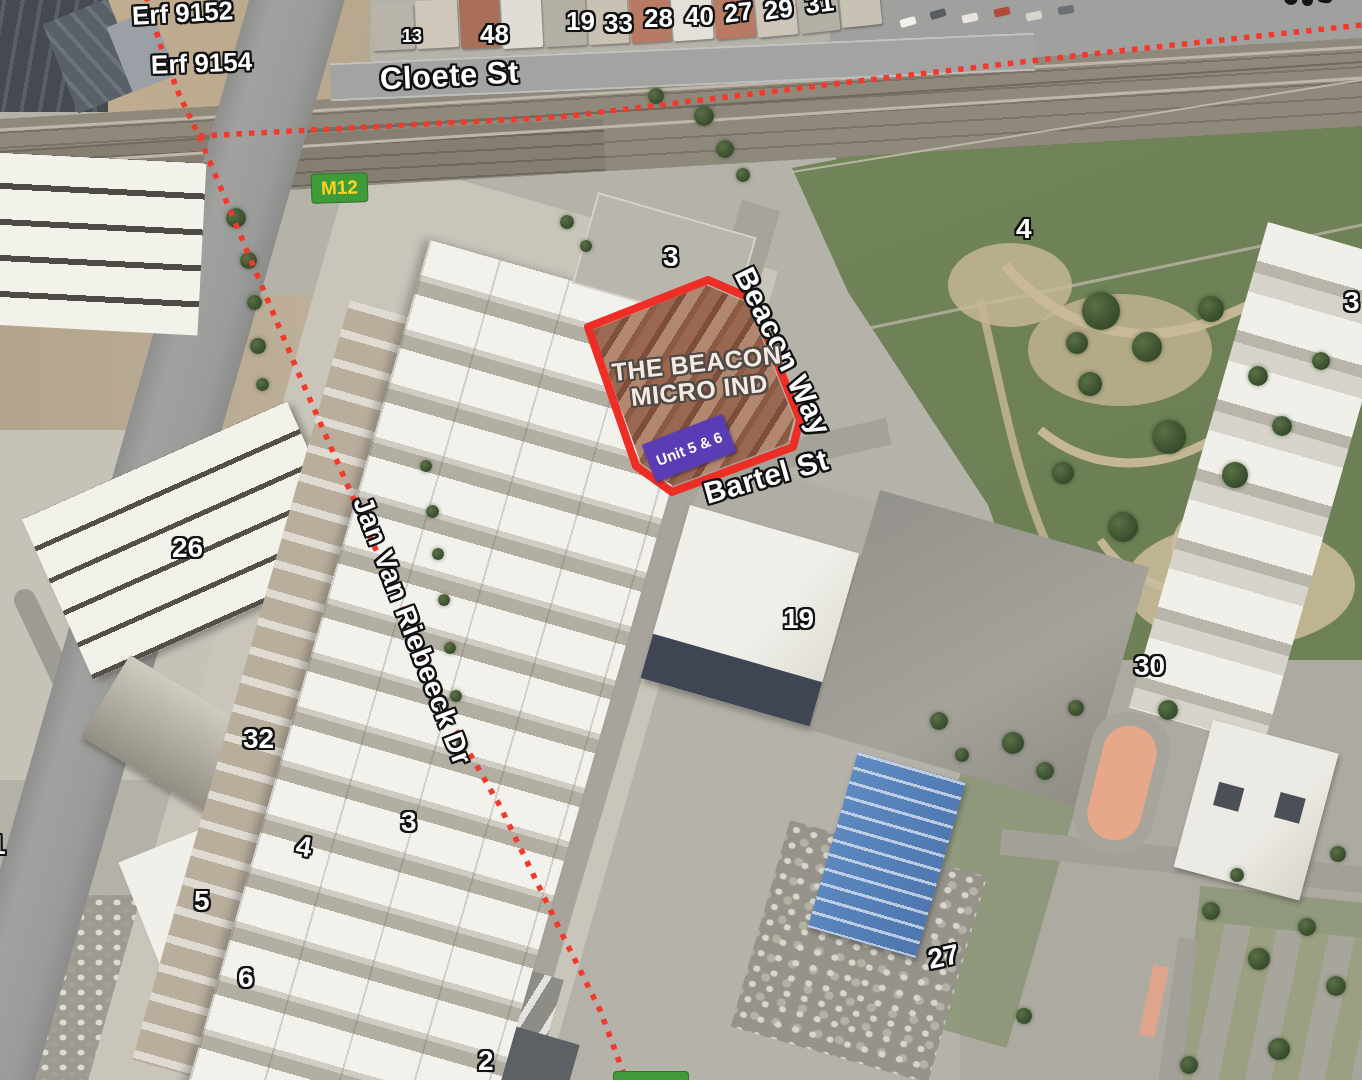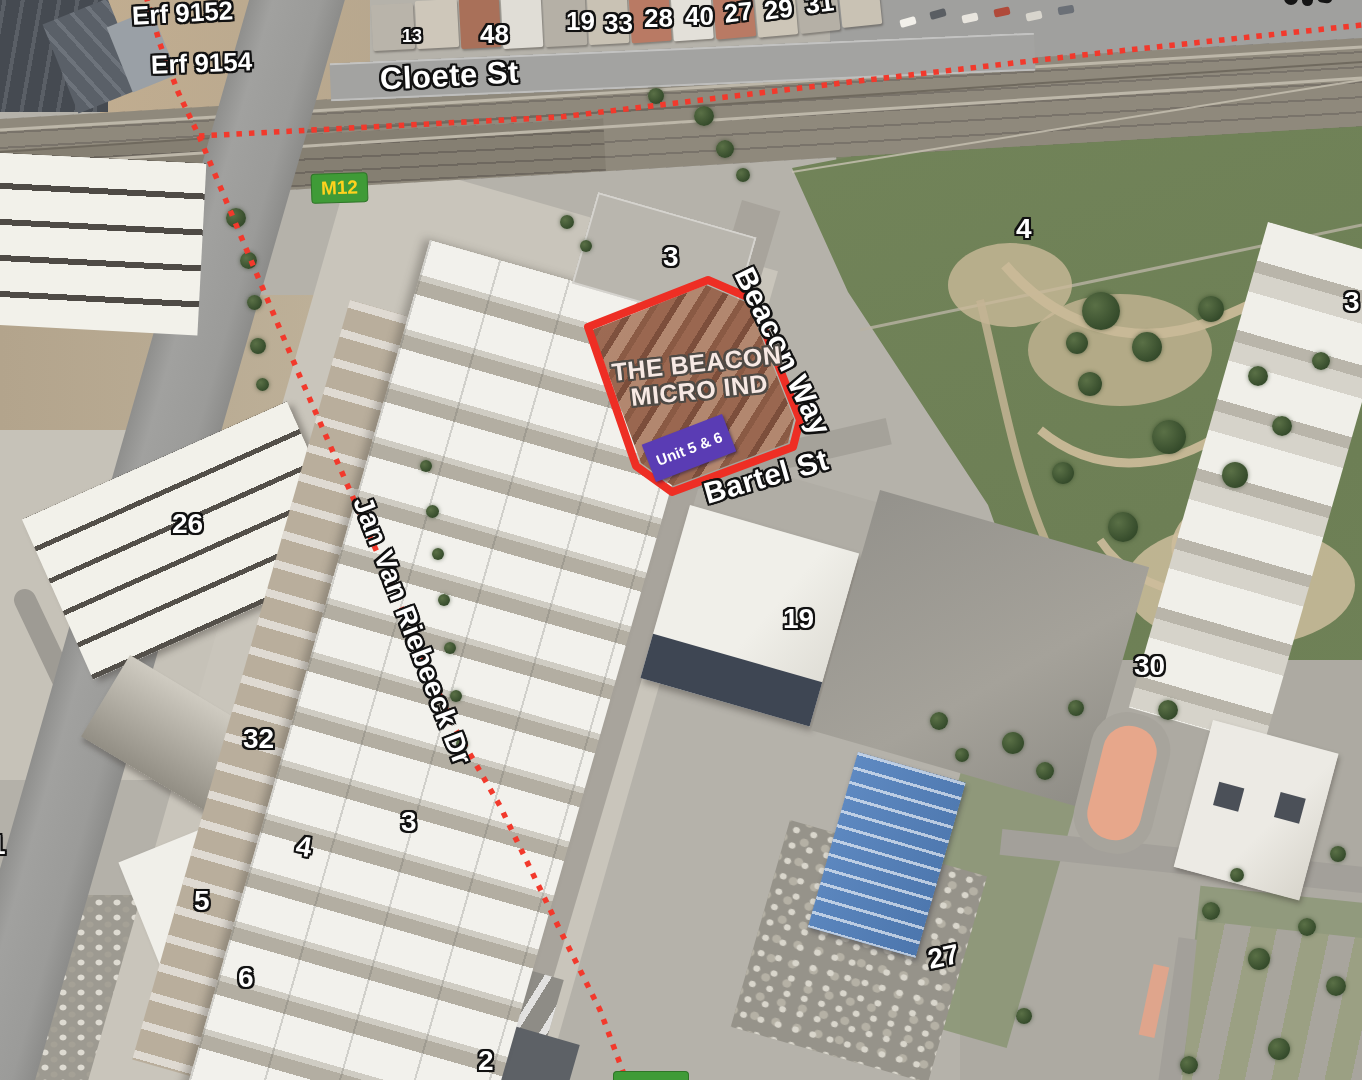--- a/index.html
+++ b/index.html
@@ -220,21 +220,21 @@
   <div class="lbl num" style="left:566px;top:6px;font-size:26px;">19</div>
   <div class="lbl num" style="left:604px;top:8px;font-size:26px;">33</div>
   <div class="lbl num" style="left:644px;top:3px;font-size:26px;">28</div>
   <div class="lbl num" style="left:685px;top:1px;font-size:26px;">40</div>
   <div class="lbl num" style="left:724px;top:-3px;font-size:26px;transform:rotate(-7deg);">27</div>
   <div class="lbl num" style="left:764px;top:-6px;font-size:26px;transform:rotate(-7deg);">29</div>
   <div class="lbl num" style="left:805px;top:-12px;font-size:26px;transform:rotate(-7deg);">31</div>
 
   <div class="lbl num" style="left:663px;top:241px;">3</div>
   <div class="lbl num" style="left:1016px;top:213px;">4</div>
-  <div class="lbl num" style="left:172px;top:508px;">26</div>
+  <div class="lbl num" style="left:172px;top:532px;">26</div>
   <div class="lbl num" style="left:243px;top:723px;">32</div>
   <div class="lbl num" style="left:194px;top:885px;">5</div>
   <div class="lbl num" style="left:296px;top:831px;transform:rotate(9deg);">4</div>
   <div class="lbl num" style="left:401px;top:806px;">3</div>
   <div class="lbl num" style="left:238px;top:962px;">6</div>
   <div class="lbl num" style="left:478px;top:1045px;">2</div>
   <div class="lbl num" style="left:-10px;top:829px;">1</div>
   <div class="lbl num" style="left:783px;top:603px;">19</div>
   <div class="lbl num" style="left:1134px;top:650px;">30</div>
   <div class="lbl num" style="left:928px;top:941px;transform:rotate(-12deg);">27</div>

